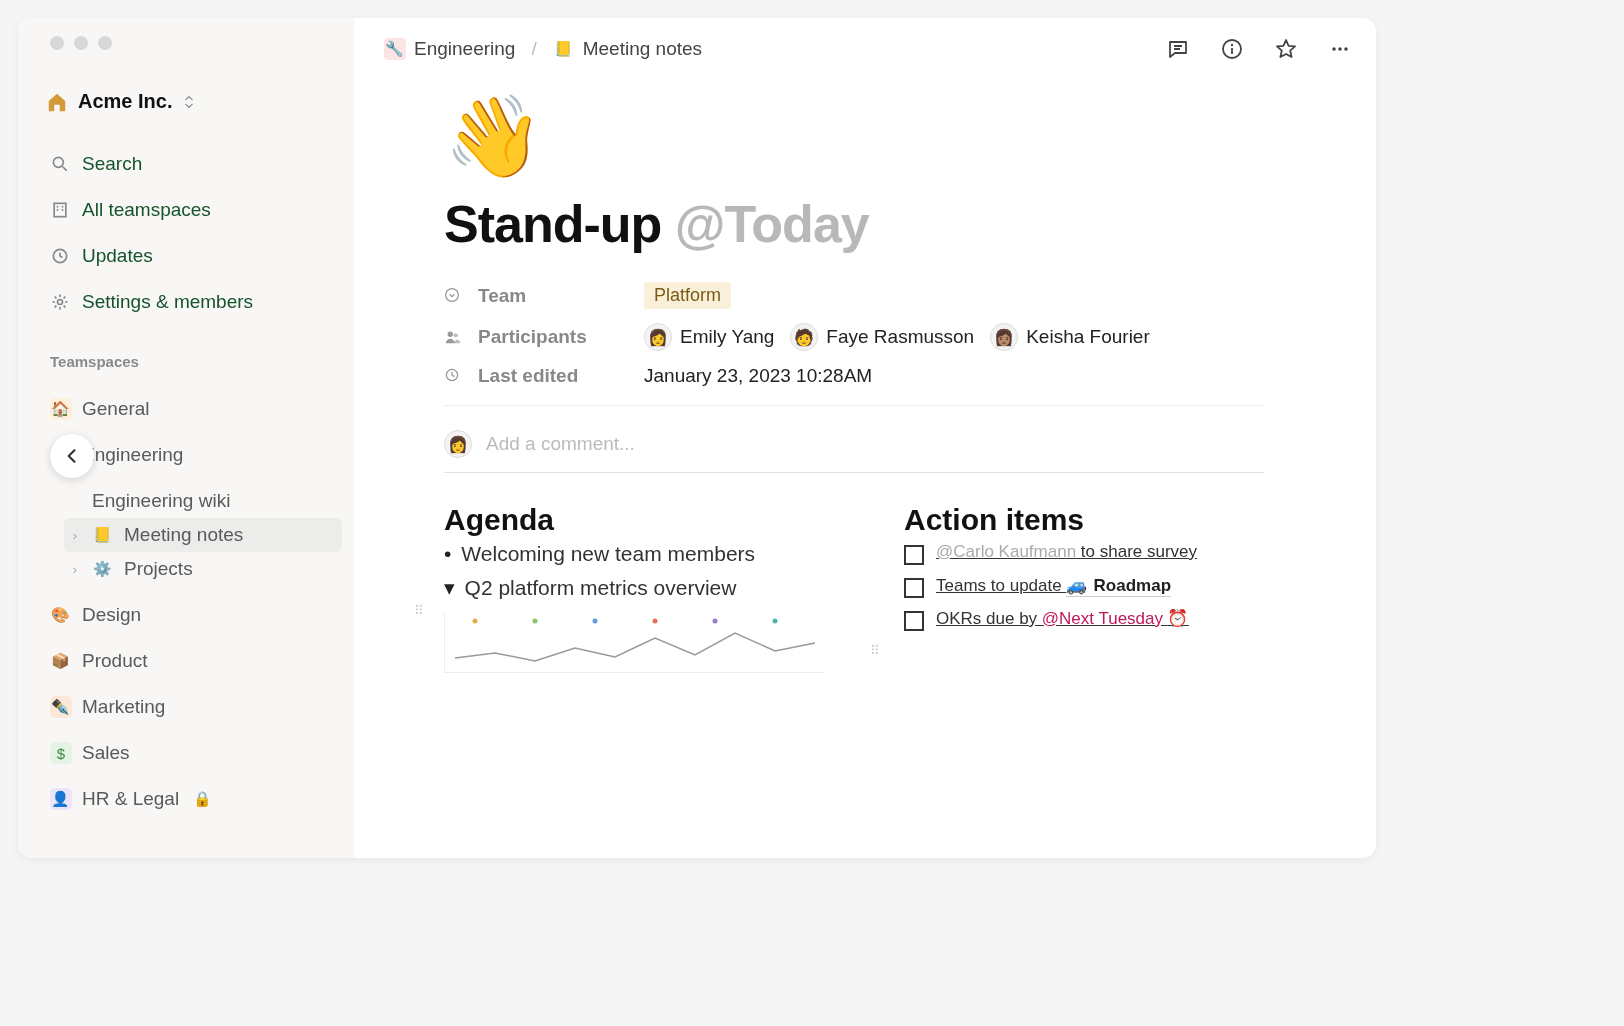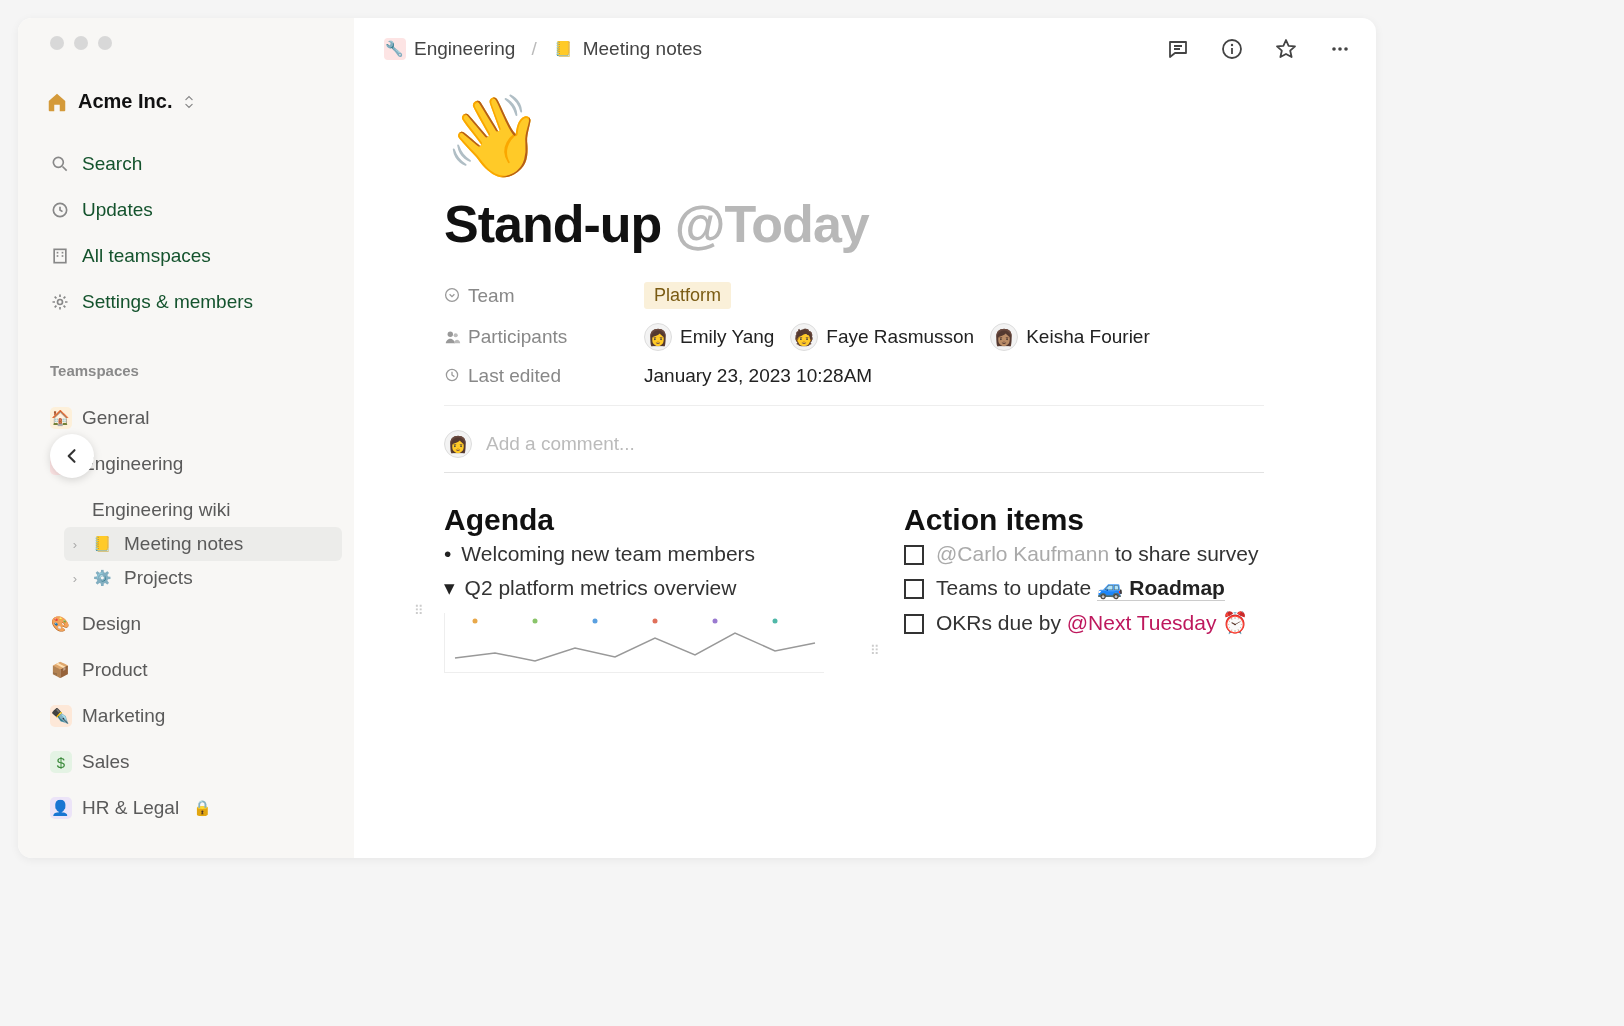--- a/index.html
+++ b/index.html
@@ -30,21 +30,21 @@
   position: relative;
   gap: 12px;
 }
 .traffic-lights { display: flex; gap: 10px; margin-bottom: 28px; margin-left: 4px;}
 .tlight { width: 14px; height: 14px; border-radius: 50%; background: #d8d8d8; }
 .workspace-row { display: flex; align-items: center; gap: 10px; font-weight: 700; font-size: 20px; color: #111; margin-bottom: 22px;}
 .workspace-row .wicon { width: 22px; height: 22px; display:inline-flex; align-items:center; justify-content:center;}
 .updown { color:#888; font-size:12px; margin-left:2px;}
 .nav-item { display: flex; align-items: center; gap: 12px; padding: 6px 4px; font-size: 19px; color:#14532d; cursor: pointer; border-radius:6px;}
 .nav-item .nicon { width:20px; height:20px; color:#888; display:inline-flex; align-items:center; justify-content:center;}
-.section-label { font-size: 15px; font-weight:600; color:#8a8a8a; margin: 31px 0 10px 4px;}
+.section-label { font-size: 15px; font-weight:600; color:#8a8a8a; margin: 22px 0 10px 4px;}
 .ts-item { display:flex; align-items:center; gap:10px; padding:6px 4px; font-size:19px; color:#5a5a5a; cursor:pointer; border-radius:6px;}
 .ts-item .eicon { width:22px; height:22px; border-radius:5px; display:inline-flex; align-items:center; justify-content:center; font-size:15px;}
 .ts-sub { padding-left: 18px; }
 .ts-sub .ts-item { font-size:19px; }
 .ts-sub .caret { color:#aaa; font-size:13px; width:14px; text-align:center;}
 .ts-item.selected { background:#ececea; }
 .lock { color:#999; font-size:15px; margin-left:4px;}
 .collapse-btn {
   position:absolute; left:32px; top:416px; width:44px; height:44px;
   background:#fff; border-radius:50%; box-shadow:0 2px 8px rgba(0,0,0,0.15);
@@ -56,35 +56,35 @@
 .crumb { display:flex; align-items:center; gap:8px; font-size:19px; color:#444; cursor:pointer; padding:4px 6px; border-radius:6px;}
 .crumb .cicon { width:22px; height:22px; border-radius:4px; display:inline-flex; align-items:center; justify-content:center; font-size:15px;}
 .crumb-sep { color:#bbb; font-size:19px; }
 .topbar-spacer { flex:1; }
 .topbar-icon { width:24px; height:24px; color:#555; cursor:pointer; margin-left:20px; display:inline-flex; align-items:center; justify-content:center;}
 .content { padding: 10px 0 0 90px; }
 .page-emoji { font-size: 80px; margin-bottom: 10px; }
 .page-title { font-size: 52px; font-weight: 800; color:#111; margin-bottom: 28px; letter-spacing:-1px;}
 .page-title .mention { color:#b8b8b8; font-weight:700;}
 .prop-row { display:flex; align-items:center; margin-bottom:14px; font-size:19px;}
-.prop-label { width:200px; display:flex; align-items:center; gap:6px; color:#888;}
+.prop-label { width:200px; display:flex; align-items:center; gap:16px; color:#888;font-weight:bold;}
 .prop-label .picon { width:18px; height:18px; color:#999;}
 .prop-value { color:#222; display:flex; align-items:center; gap:16px;}
 .tag-chip { background:#faf0d9; color:#7a5b13; padding:3px 10px; border-radius:3px; font-size:18px;}
 .avatar { width:28px; height:28px; border-radius:50%; background:#f3f3f3; display:inline-flex; align-items:center; justify-content:center; border:1px solid #ddd; font-size:16px;}
 .person { display:flex; align-items:center; gap:8px;}
 .divider-light { height:1px; background:#eee; margin: 18px 0 24px 0; width: 820px;}
 .comment-row { display:flex; align-items:center; gap:14px; font-size:19px; color:#bbb; margin-bottom: 14px; width:820px;}
 .divider-strong { height:1px; background:#e2e2e2; width:820px; margin-bottom:30px;}
 .columns { display:flex; gap:60px; }
 .col { width: 400px; }
 .col h2 { font-size:30px; font-weight:800; color:#111; margin-bottom:0;}
 .agenda-item { font-size:21px; color:#333; padding:5px 0; display:flex; gap:10px;}
 .agenda-item .bullet { color:#222; }
-.action-item { display:flex; gap:12px; font-size:21px; color:#333; padding:5px 0; align-items:flex-start;}
+.action-item { display:flex; gap:12px; font-size:17px; color:#333; padding:5px 0; align-items:flex-start;text-decoration:underline;}
 .checkbox { width:20px; height:20px; border:2px solid #333; margin-top:3px; flex-shrink:0;}
 .mention-person { color:#aaa; }
 .mention-date { color:#be185d; }
 .page-link { font-weight:700; color:#222; border-bottom:1px solid #ccc; display:inline-flex; align-items:center; gap:6px;}
 .clock-emoji { color:#d4862a;}
 .drag-handle { position:absolute; color:#ccc; font-size:13px; letter-spacing:2px;}
 .chart-placeholder { width:380px; height:60px; margin-top:8px; position:relative; border-left:1px solid #eee; border-bottom:1px solid #eee; overflow:hidden;}
 .chart-line { stroke:#999; stroke-width:1.5; fill:none;}
 .chart-dots circle { r:2.5; }
 svg { display:block; }
@@ -120,37 +120,37 @@
           <svg viewBox="0 0 24 24" width="20" height="20">
             <circle cx="10" cy="10" r="6" stroke="#888" stroke-width="2" fill="none"></circle>
             <line x1="15" y1="15" x2="20" y2="20" stroke="#888" stroke-width="2"></line>
           </svg>
         </span>
       <span>Search</span>
     </div>
     <div class="nav-item">
       <span class="nicon">
           <svg viewBox="0 0 24 24" width="20" height="20">
-            <circle cx="12" cy="12" r="8" stroke="#888" stroke-width="2" fill="none"></circle>
-            <path d="M12 8v4l3 2" stroke="#888" stroke-width="2" fill="none"></path>
-          </svg>
-        </span>
-      <span>Updates</span>
-    </div>
-    <div class="nav-item">
-      <span class="nicon">
-          <svg viewBox="0 0 24 24" width="20" height="20">
             <rect x="5" y="4" width="14" height="16" stroke="#888" stroke-width="2" fill="none"></rect>
             <rect x="8" y="7" width="2" height="2" fill="#888"></rect>
             <rect x="14" y="7" width="2" height="2" fill="#888"></rect>
             <rect x="8" y="11" width="2" height="2" fill="#888"></rect>
             <rect x="14" y="11" width="2" height="2" fill="#888"></rect>
           </svg>
         </span>
       <span>All teamspaces</span>
+    </div>
+    <div class="nav-item">
+      <span class="nicon">
+          <svg viewBox="0 0 24 24" width="20" height="20">
+            <circle cx="12" cy="12" r="8" stroke="#888" stroke-width="2" fill="none"></circle>
+            <path d="M12 8v4l3 2" stroke="#888" stroke-width="2" fill="none"></path>
+          </svg>
+        </span>
+      <span>Updates</span>
     </div>
     <div class="nav-item">
       <span class="nicon">
           <svg viewBox="0 0 24 24" width="20" height="20">
             <circle cx="12" cy="12" r="3" stroke="#888" stroke-width="2" fill="none"></circle>
             <path d="M12 3v3M12 18v3M3 12h3M18 12h3M5.6 5.6l2.1 2.1M16.3 16.3l2.1 2.1M5.6 18.4l2.1-2.1M16.3 7.7l2.1-2.1" stroke="#888" stroke-width="2"></path>
           </svg>
         </span>
       <span>Settings &amp; members</span>
     </div>

